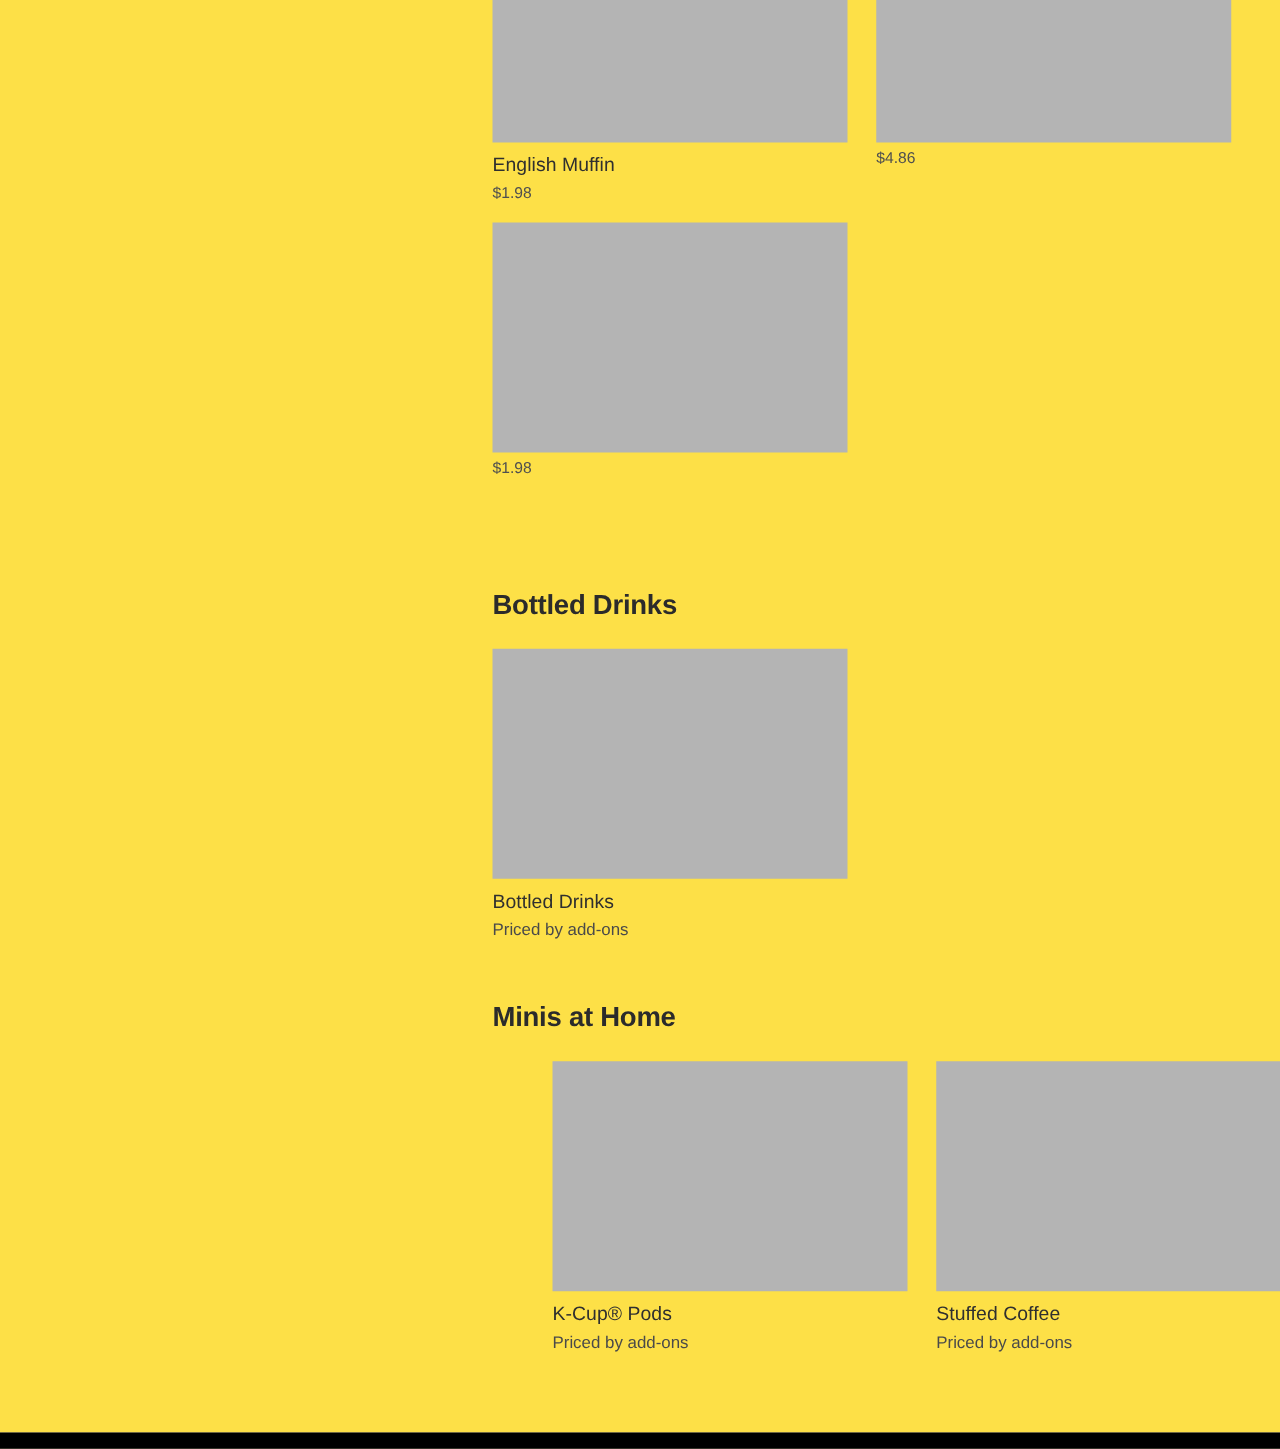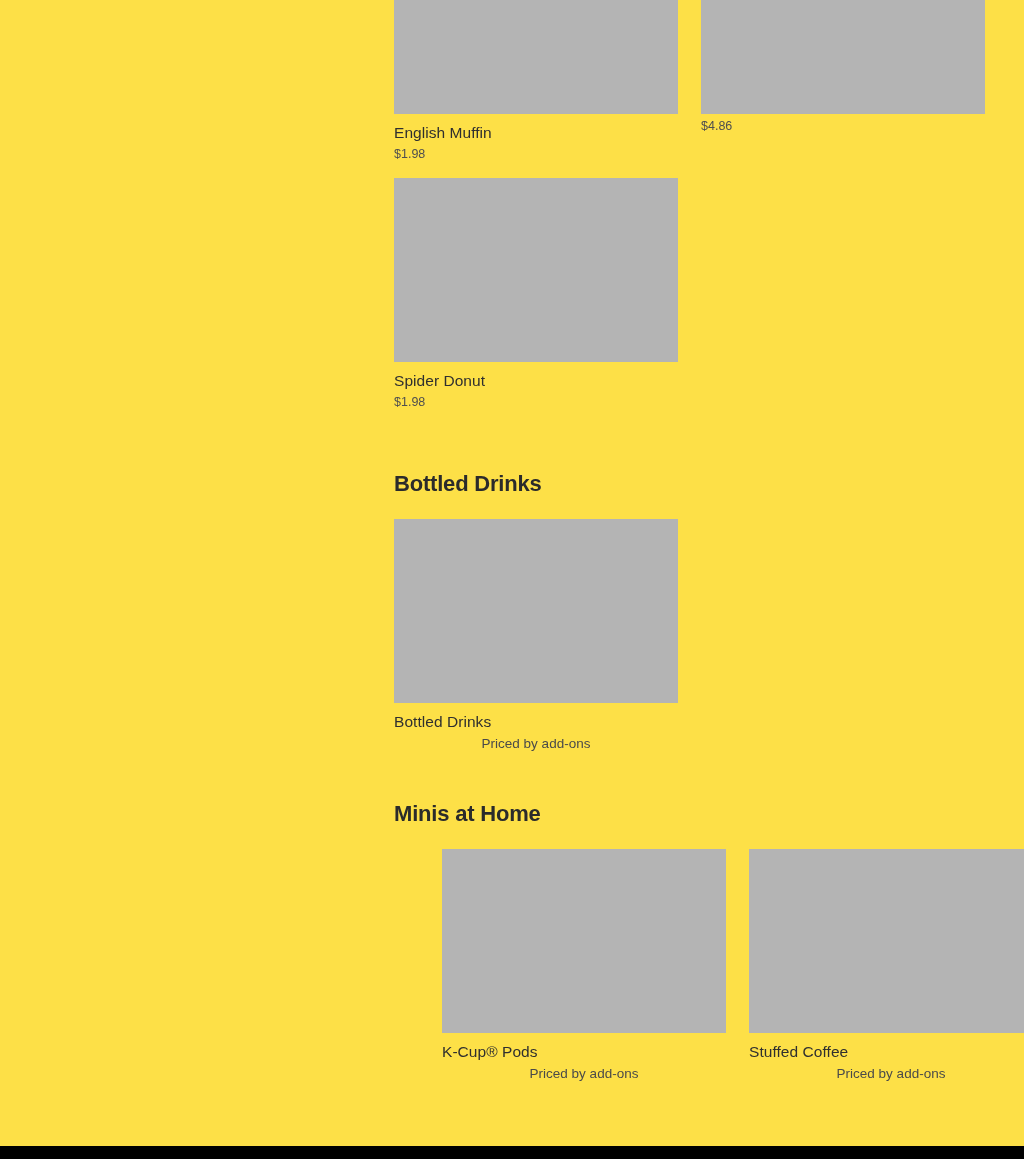--- a/index.html
+++ b/index.html
@@ -68,21 +68,20 @@
   .card-price {
     margin-top: 5px;
     font-size: 12.5px;
     line-height: 15px;
     color: #4f4f4f;
   }
 
   .card-price.addons {
     font-size: 13.5px;
     color: #4a4a4a;
-    text-align: center;
   }
 
   
   .section-heading {
     font-size: 22px;
     line-height: 26px;
     font-weight: bold;
     color: #2b2b2b;
     letter-spacing: -0.2px;
   }
@@ -116,21 +115,20 @@
           <div class="card-price">$1.98</div>
         </div>
 
         <div class="card">
           <div class="card-thumb"></div>
           <div class="card-price">$4.86</div>
         </div>
 
         <div class="card">
           <div class="card-thumb"></div>
-          <div class="card-title">Spider Donut</div>
           <div class="card-price">$1.98</div>
         </div>
 
       </div>
     </div>
 
     <div class="abs" style="left:0; top:471px; width:591px;">
       <div class="section-heading">Bottled Drinks</div>
     </div>
 

